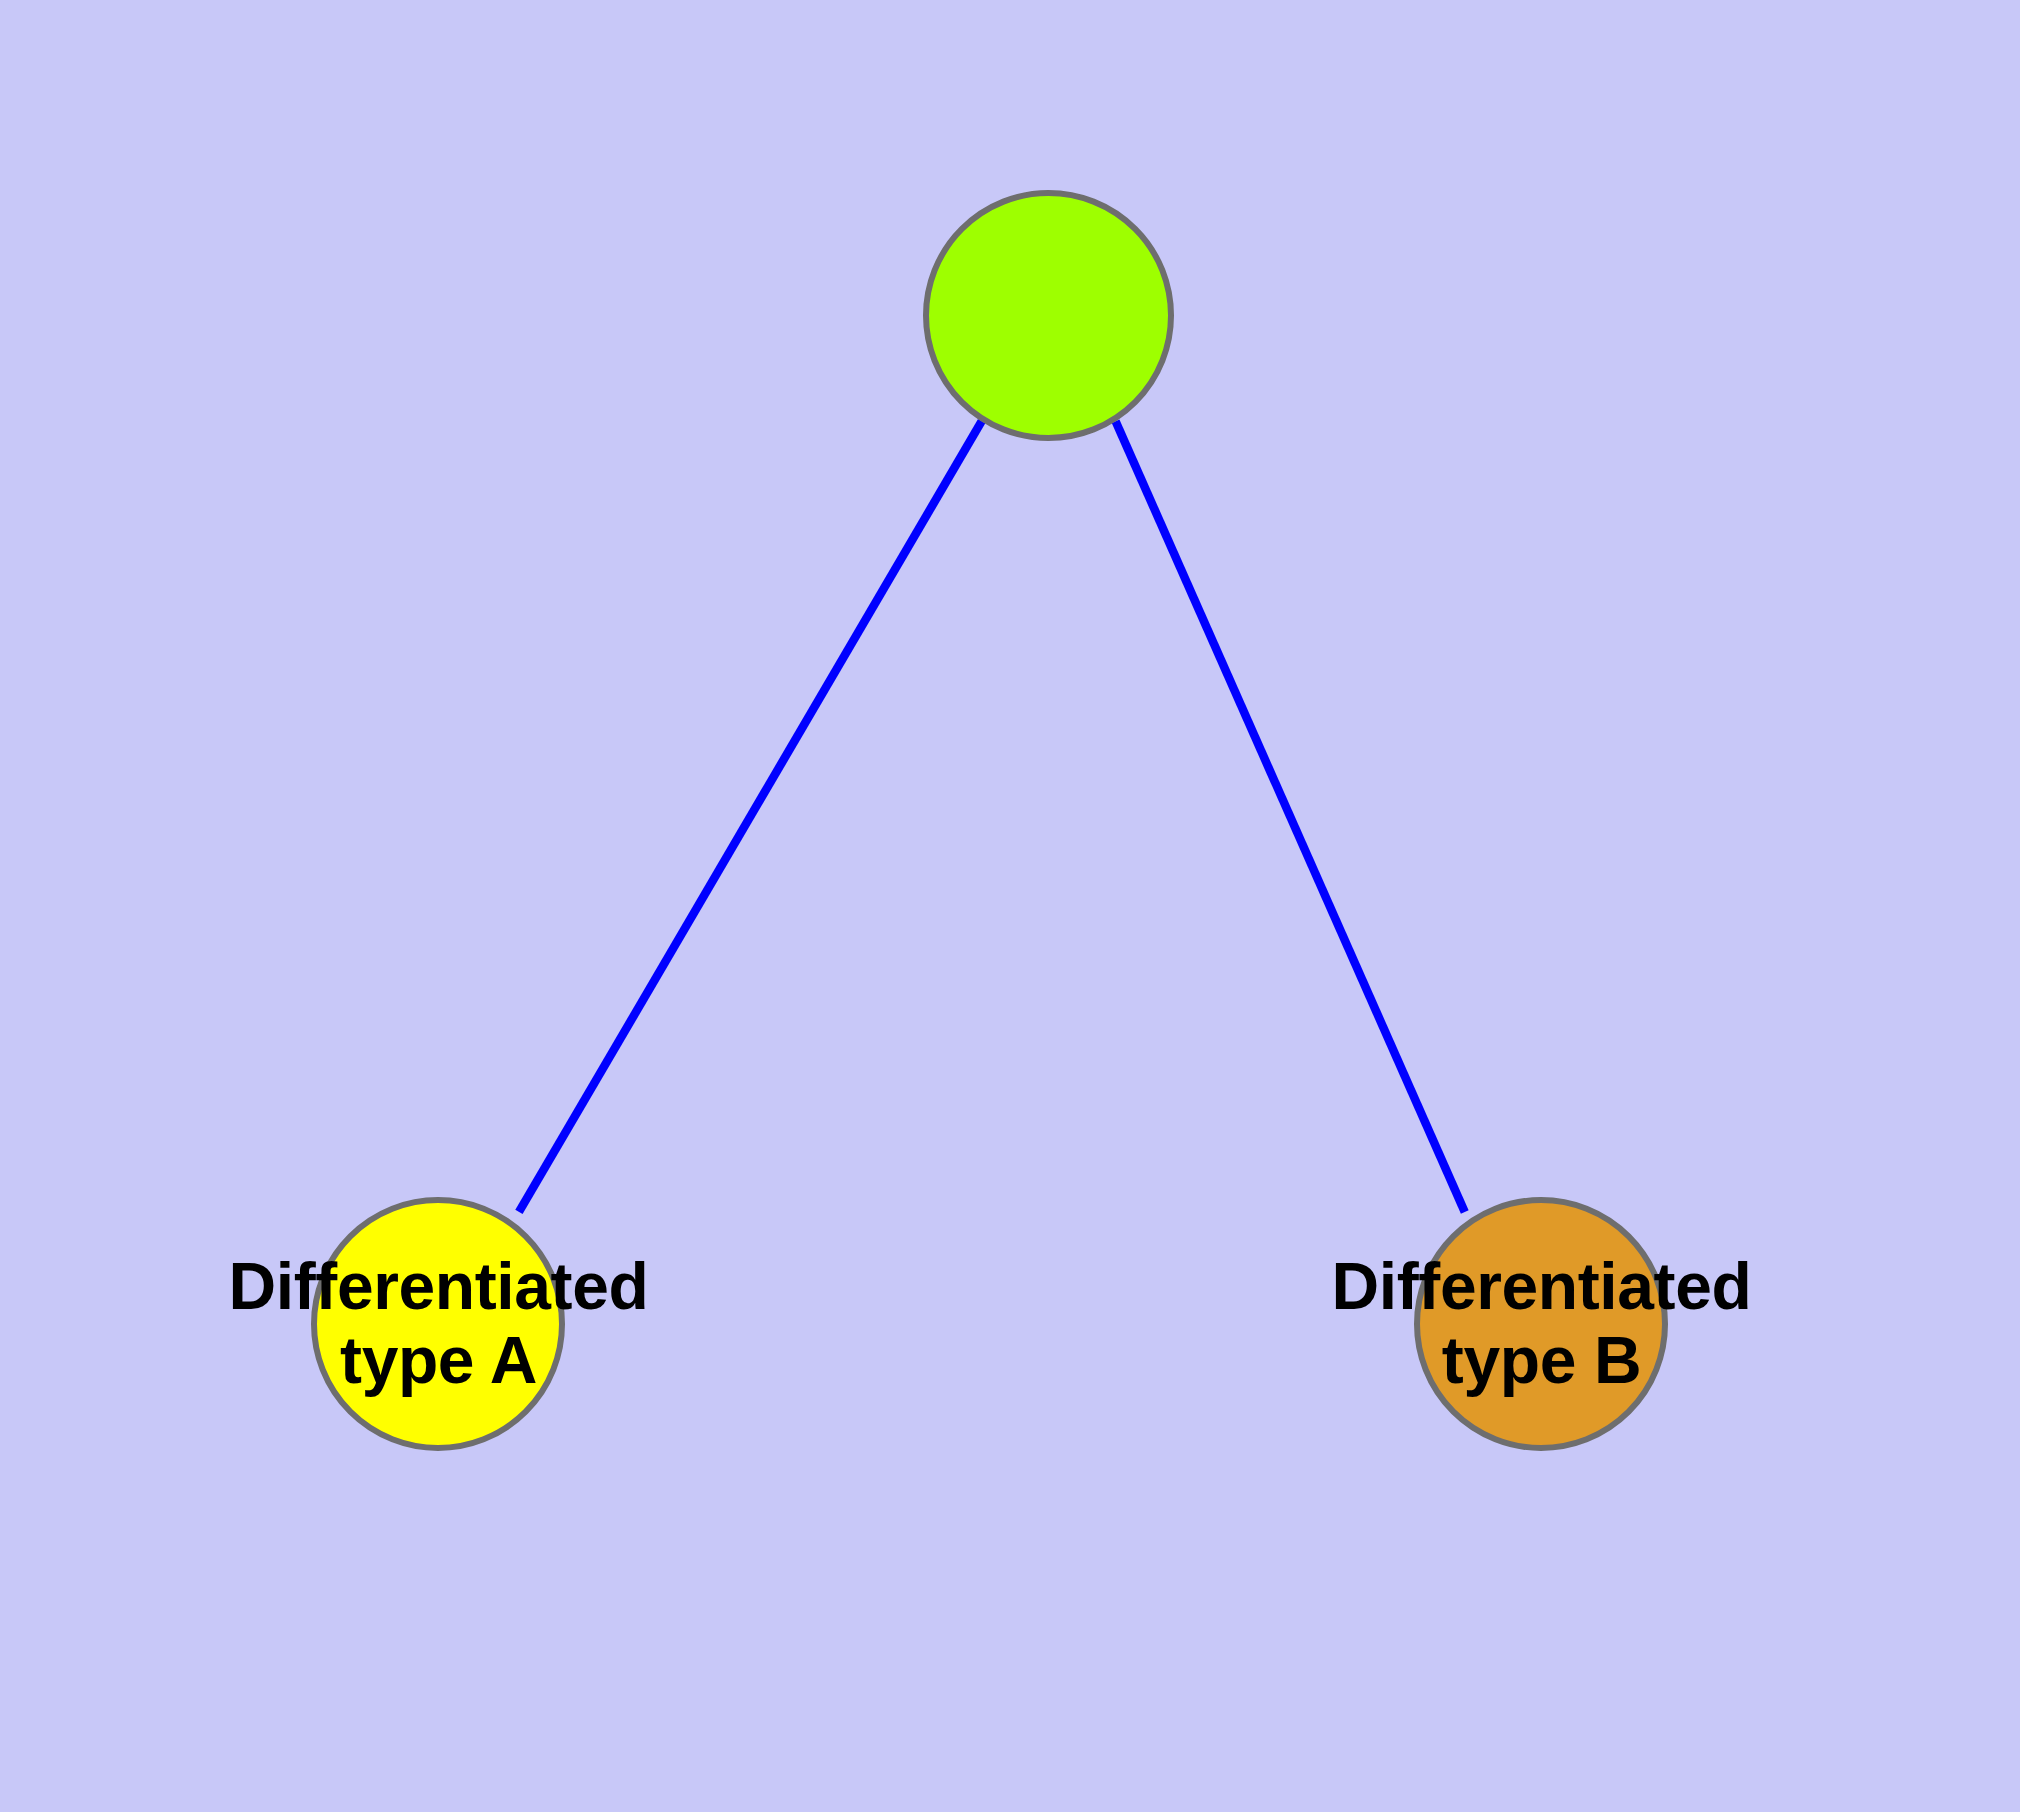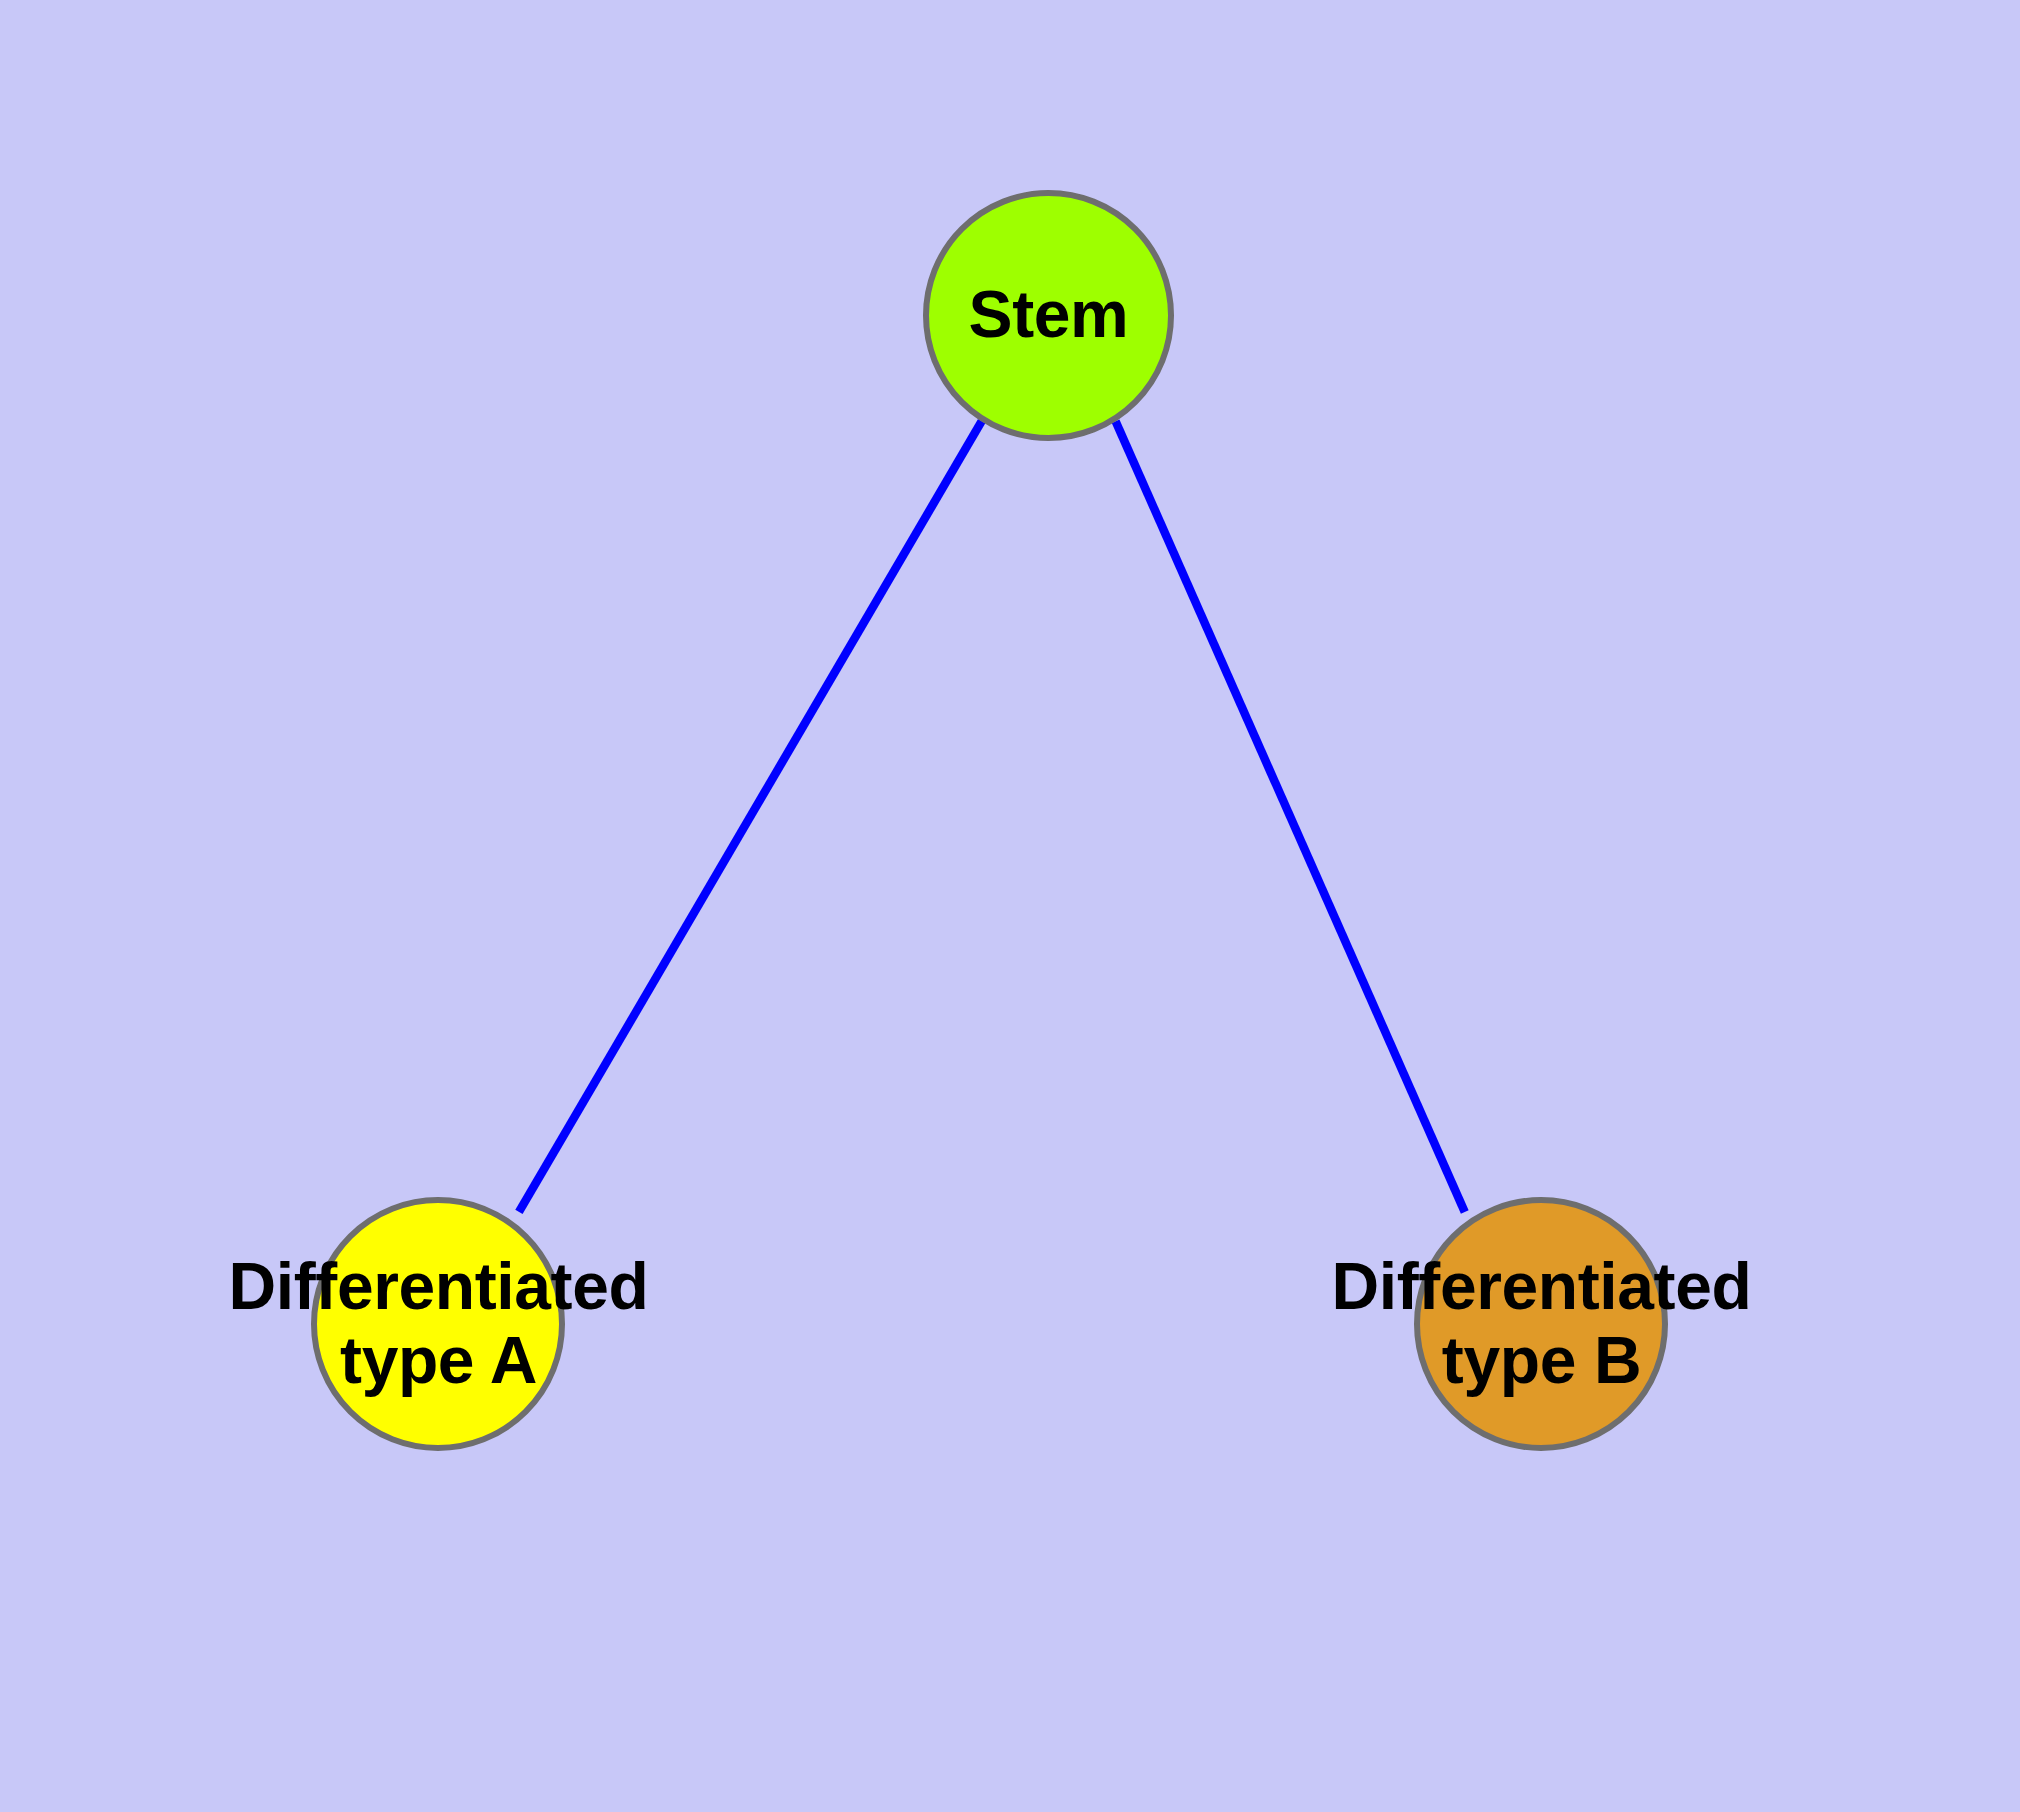--- a/index.html
+++ b/index.html
@@ -49,20 +49,19 @@
 
   <svg id="edge-layer" viewBox="0 0 2384 2138">
     <line x1="1158" y1="497" x2="612" y2="1430" stroke="#0000ff" stroke-width="10" stroke-linecap="butt"></line>
     <line x1="1316" y1="497" x2="1728" y2="1430" stroke="#0000ff" stroke-width="10" stroke-linecap="butt"></line>
   </svg>
 
   <div class="node" style="left: 923px; top: 190px; width: 251px; height: 251px; background: rgb(158, 255, 0); border: 6px solid rgb(110, 110, 110);"></div>
   <div class="node" style="left: 311px; top: 1197px; width: 254px; height: 254px; background: rgb(255, 255, 0); border: 6px solid rgb(110, 110, 110);"></div>
   <div class="node" style="left: 1414px; top: 1197px; width: 254px; height: 254px; background: rgb(224, 154, 40); border: 6px solid rgb(110, 110, 110);"></div>
 
-  <div class="node-label" style="font-size: 66px; color: rgb(0, 0, 0); width: 1187px; left: 455px; top: 278px;">Stem</div>
   <div class="node-label" style="font-size: 66px; color: rgb(0, 0, 0); width: 1187px; left: -155px; top: 1250px;">Differentiated
 type A</div>
   <div class="node-label" style="font-size: 66px; color: rgb(0, 0, 0); width: 1187px; left: 948px; top: 1250px;">Differentiated
 type B</div>
 
 </div>
 
 
 </body></html>

